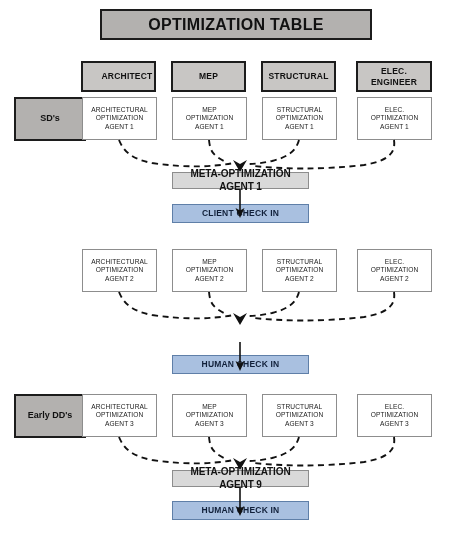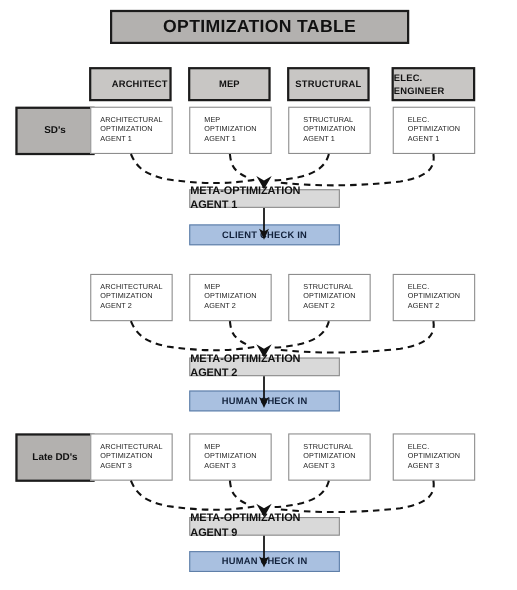--- a/index.html
+++ b/index.html
@@ -7,21 +7,21 @@
     width:470px;height:536px;position:relative;overflow:hidden;
     font-family:"Liberation Sans", sans-serif;
     -webkit-font-smoothing:antialiased;
   }
   .stage{position:absolute;left:0;top:0;width:470px;height:536px;}
 
   
   .box{
     position:absolute;box-sizing:border-box;
     display:flex;align-items:center;justify-content:center;
-    line-height:1.25;
+    text-align:center;line-height:1.25;
   }
 
   
   .title-box{
     left:100px;top:9px;width:272px;height:31px;
     background:#b3b1af;border:2px solid #1c1c1c;
     font-size:16px;font-weight:bold;letter-spacing:.3px;color:#111;
   }
 
   
@@ -154,24 +154,23 @@
     </div>
 
   <div class="box agent c3" style="top:249px">
       <span class="lines">
     <span>ELEC.</span>
     <span>OPTIMIZATION</span>
     <span>AGENT 2</span>
       </span>
     </div>
 
-  <div class="box meta" style="top:325px">META-OPTIMIZATION AGENT 2</div>
   <div class="box check" style="top:355px">HUMAN CHECK IN</div>
 
-  <div class="box phase" style="top:394px">Late DD's</div>
+  <div class="box phase" style="top:394px">Early DD's</div>
 
   <div class="box agent c0" style="top:394px">
       <span class="lines">
     <span>ARCHITECTURAL</span>
     <span>OPTIMIZATION</span>
     <span>AGENT 3</span>
       </span>
     </div>
 
   <div class="box agent c1" style="top:394px">

